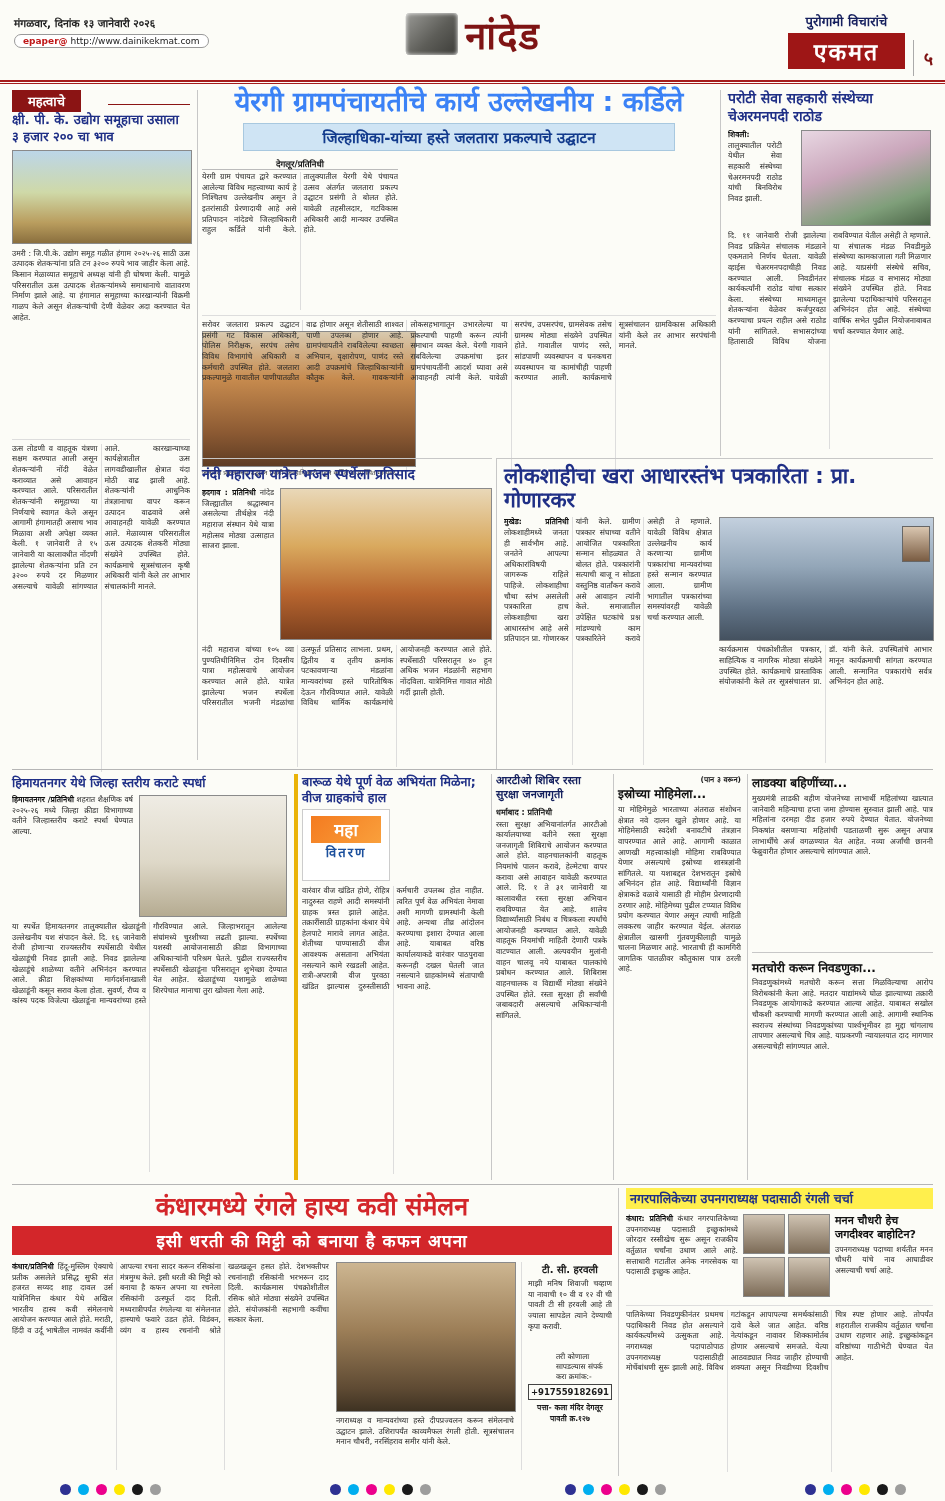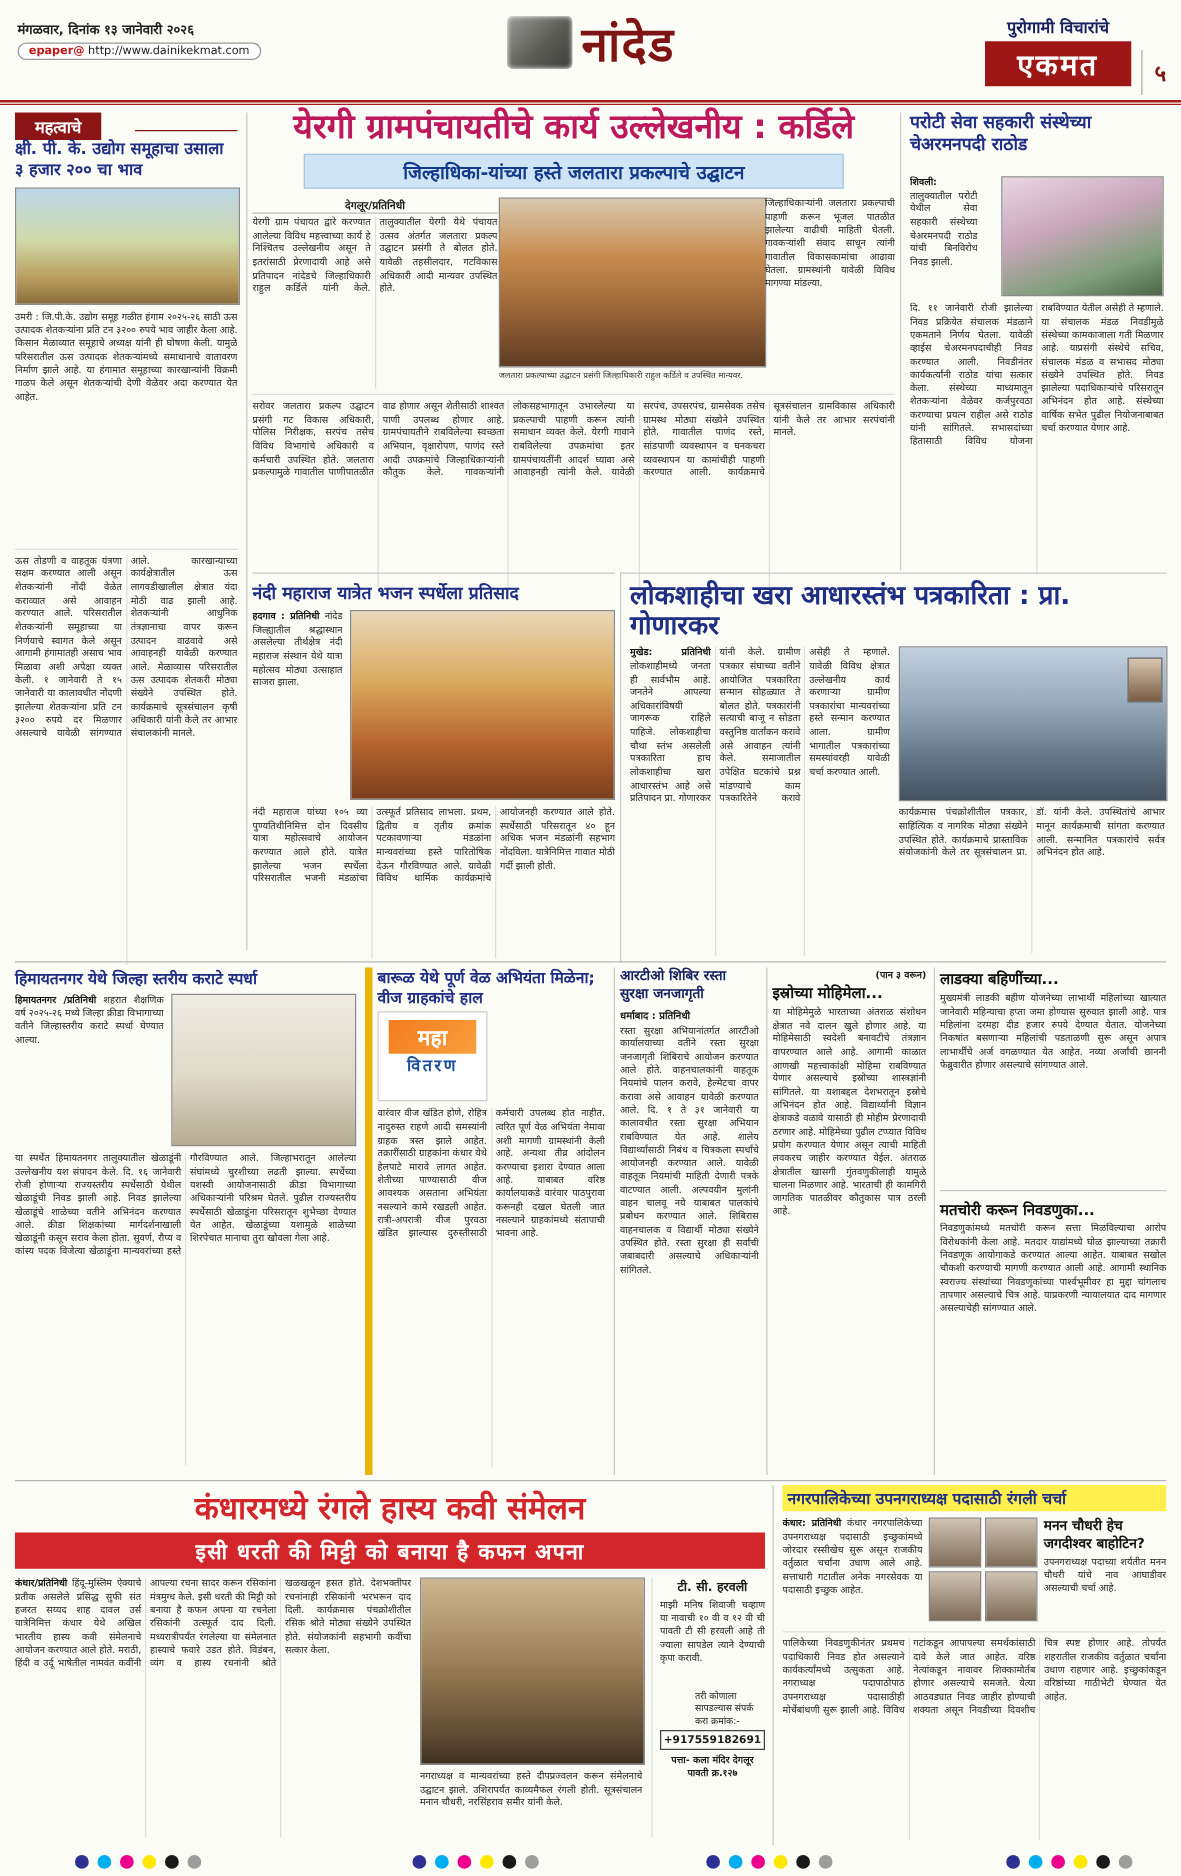--- a/index.html
+++ b/index.html
@@ -27,44 +27,44 @@
   #page-no{right:8px;top:40px;font-size:18px;font-weight:bold;color:#7e1414;border-left:1px solid #aaa;padding:6px 4px 6px 10px;}
   #hdr-dblrule{left:0;right:0;top:80px;height:4px;border-top:2px solid #a51c1c;border-bottom:1px solid #a51c1c;}
   
   #imp{left:12px;top:90px;width:186px;height:670px;border-right:1px solid #c7c7c7;padding-right:7px;}
   #imp .tab{display:inline-block;background:#8b1414;color:#fff;font-weight:bold;font-size:13px;padding:2px 16px;}
   #imp .tabline{border-top:1px solid #8b1414;margin-top:-8px;margin-left:96px;}
   #imp h2{margin:7px 0 4px;font-size:13px;line-height:1.3;}
   #imp .photo{width:100%;height:92px;background:linear-gradient(180deg,#bcd6e8 0%,#cfd9a8 45%,#b99d5e 78%,#8a6f3e 100%);}
   
   #lead{left:202px;top:86px;width:514px;height:368px;}
-  #lead h1{margin:0;text-align:center;font-size:27px;line-height:1.15;color:#be185d;}
+  #lead h1{margin:0;text-align:center;font-size:27px;line-height:1.15;color:#3b82f6;}
   #lead .subhead{width:430px;margin:6px auto 0;background:#cfe4f4;border:1px solid #a8c8df;color:#123a8c;font-weight:bold;font-size:15px;text-align:center;padding:3px 0;}
-  #lead .row{display:flex;gap:1px;margin-top:7px;height:152px;}
+  #lead .row{display:flex;gap:21px;margin-top:7px;height:152px;flex-direction:column;}
   #lead .lphoto{width:212px;height:134px;background:linear-gradient(180deg,#d8c9ae 0%,#c78b4e 35%,#8c5a33 75%,#5e3c23 100%);}
   #lead .caption{font-size:6.6px;color:#333;line-height:1.25;margin-top:2px;text-align:justify;}
   #lead .bottom{margin-top:5px;height:152px;}
   
   #parotil{left:722px;top:90px;width:211px;height:366px;border-left:1px solid #c7c7c7;padding-left:7px;left:720px;}
   #parotil h2{margin:0;font-size:14px;line-height:1.25;color:#1f2f86;}
-  #parotil .row{display:flex;gap:19px;margin-top:16px;height:96px;}
+  #parotil .row{display:flex;gap:19px;margin-top:5px;height:96px;}
   #parotil .photo{width:128px;height:94px;background:linear-gradient(160deg,#e8d7e2 0%,#caa6bb 40%,#7f9f7a 75%,#4c6648 100%);}
   
   #nandi{left:202px;top:458px;width:290px;height:312px;border-top:1px solid #c7c7c7;padding-top:5px;}
   #nandi h2{margin:0;font-size:14px;text-align:left;color:#1f2f86;}
   #nandi .row{display:flex;gap:6px;margin-top:5px;height:152px;}
   #nandi .photo{flex:1;height:150px;background:linear-gradient(180deg,#e9d8b8 0%,#d9a95e 38%,#b7652f 70%,#7a3f1e 100%);}
   
   #lok{left:496px;top:458px;width:437px;height:312px;border-top:1px solid #c7c7c7;border-left:1px solid #c7c7c7;padding:5px 0 0 7px;}
   #lok h1{margin:0;font-size:21px;line-height:1.15;color:#1f2f86;}
   #lok .row{display:flex;gap:7px;margin-top:5px;}
   #lok .photo{position:relative;width:100%;height:122px;background:linear-gradient(180deg,#c3d0de 0%,#93a6b8 40%,#5f7184 75%,#44515f 100%);}
   #lok .inset{position:absolute;right:3px;top:8px;width:26px;height:34px;background:linear-gradient(180deg,#d9c6b0,#7a5c42);border:1px solid #666;}
   
-  #him{left:12px;top:774px;width:286px;height:406px;border-right:6px solid #eab308;padding-right:7px;}
+  #him{left:12px;top:774px;width:286px;height:406px;border-right:4px solid #eab308;padding-right:7px;}
   #him h2{margin:0;font-size:12.5px;color:#1f2f86;}
   #him .row{display:flex;gap:6px;margin-top:4px;height:122px;}
   #him .photo{width:146px;height:120px;background:linear-gradient(180deg,#efece4 0%,#ded8c8 55%,#b5ab91 100%);}
   #barul{left:302px;top:774px;width:190px;height:406px;border-right:1px solid #c7c7c7;padding-right:7px;}
   #barul h2{margin:0;font-size:12.5px;line-height:1.25;color:#1f2f86;}
   #barul .row{display:flex;gap:6px;margin-top:4px;height:72px;}
   #barul .logo{width:86px;height:70px;border:1px solid #ccc;background:#fff;text-align:center;}
   #barul .logo .maha{display:inline-block;margin-top:6px;background:linear-gradient(135deg,#f47b20,#f9a03c);color:#fff;font-weight:bold;font-size:17px;padding:2px 23px;}
   #barul .logo .vit{font-weight:bold;color:#1b4f9c;font-size:13px;letter-spacing:2px;}
   #rto{left:496px;top:774px;width:118px;height:406px;border-right:1px solid #c7c7c7;padding-right:6px;}

